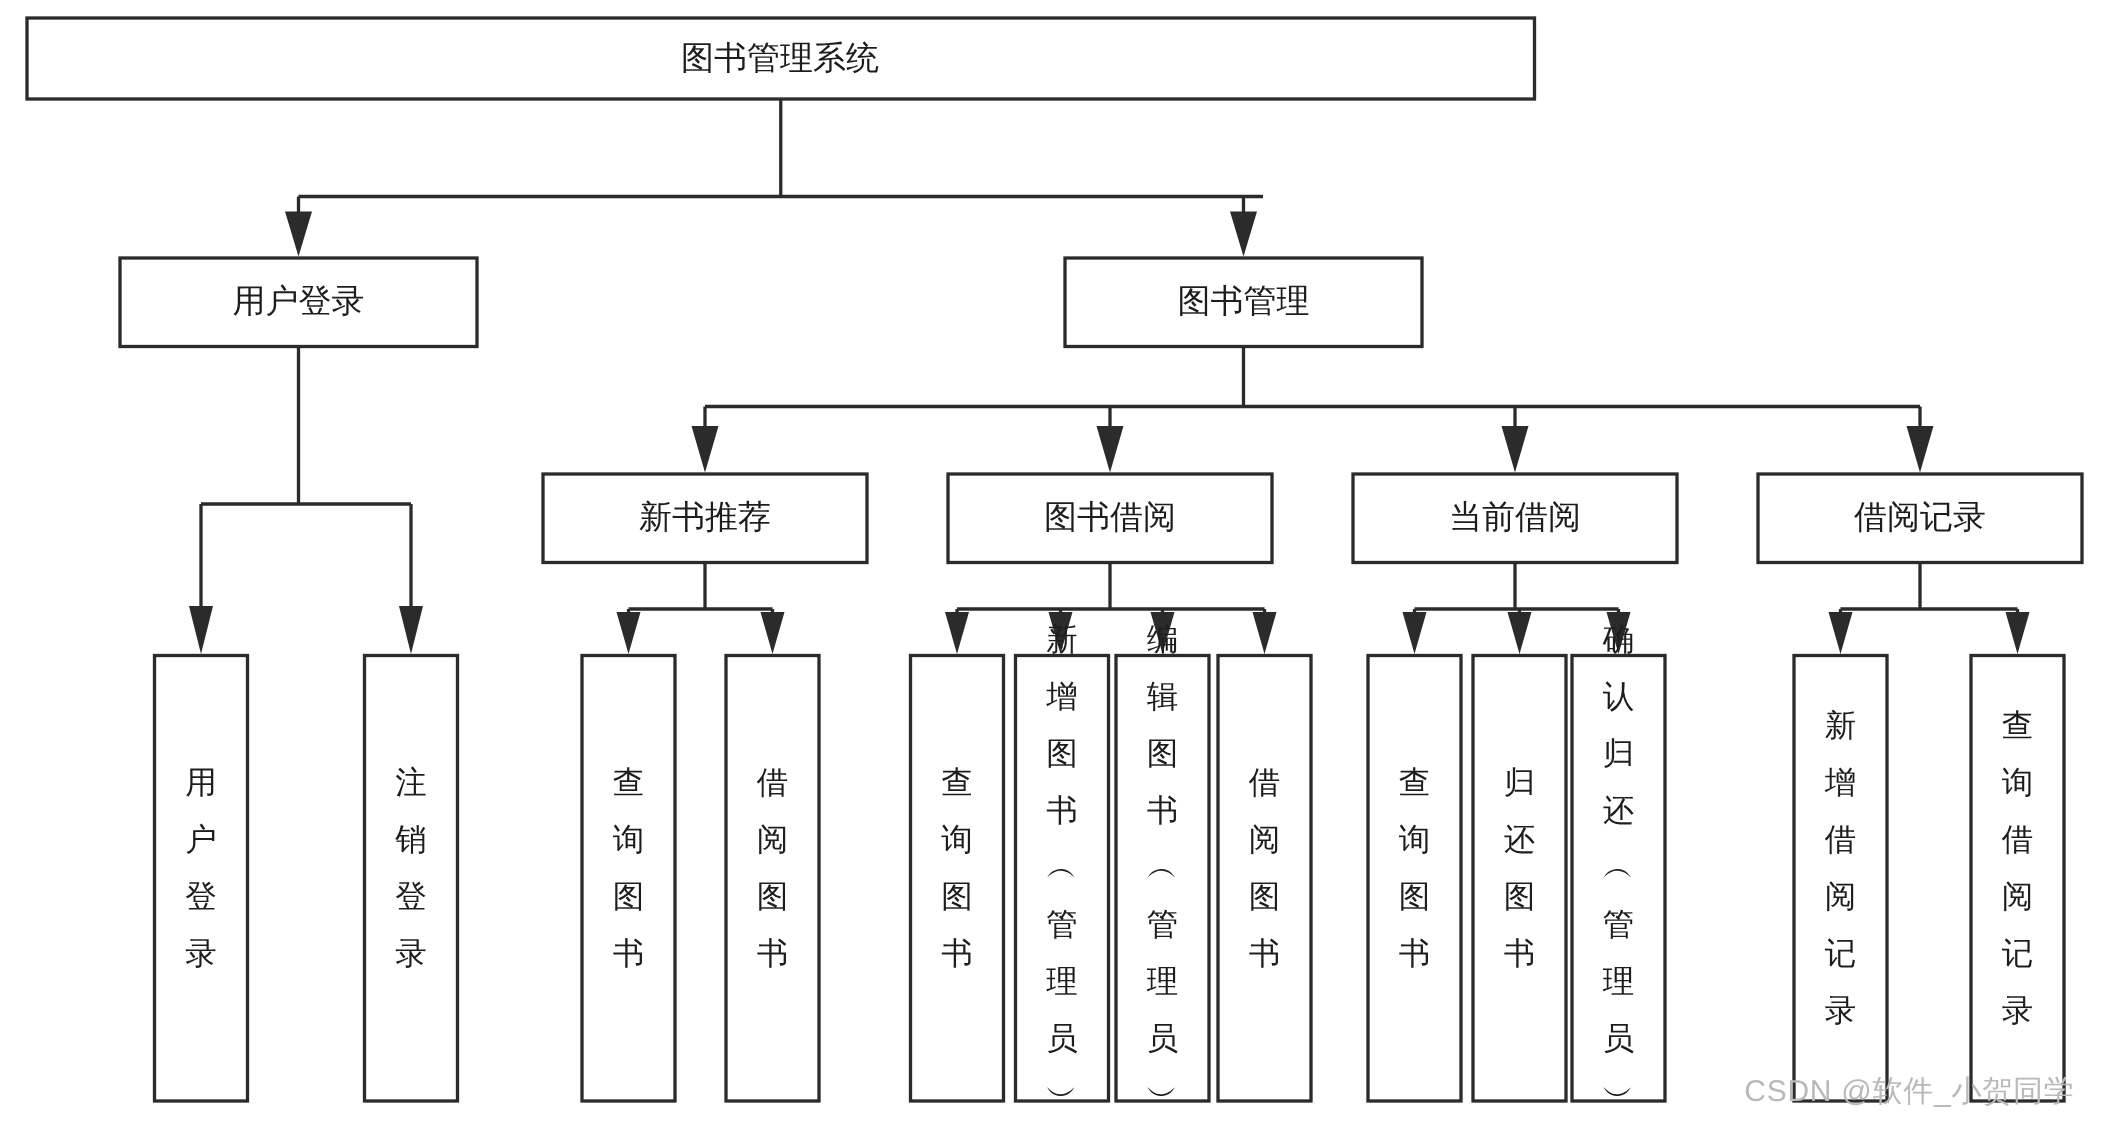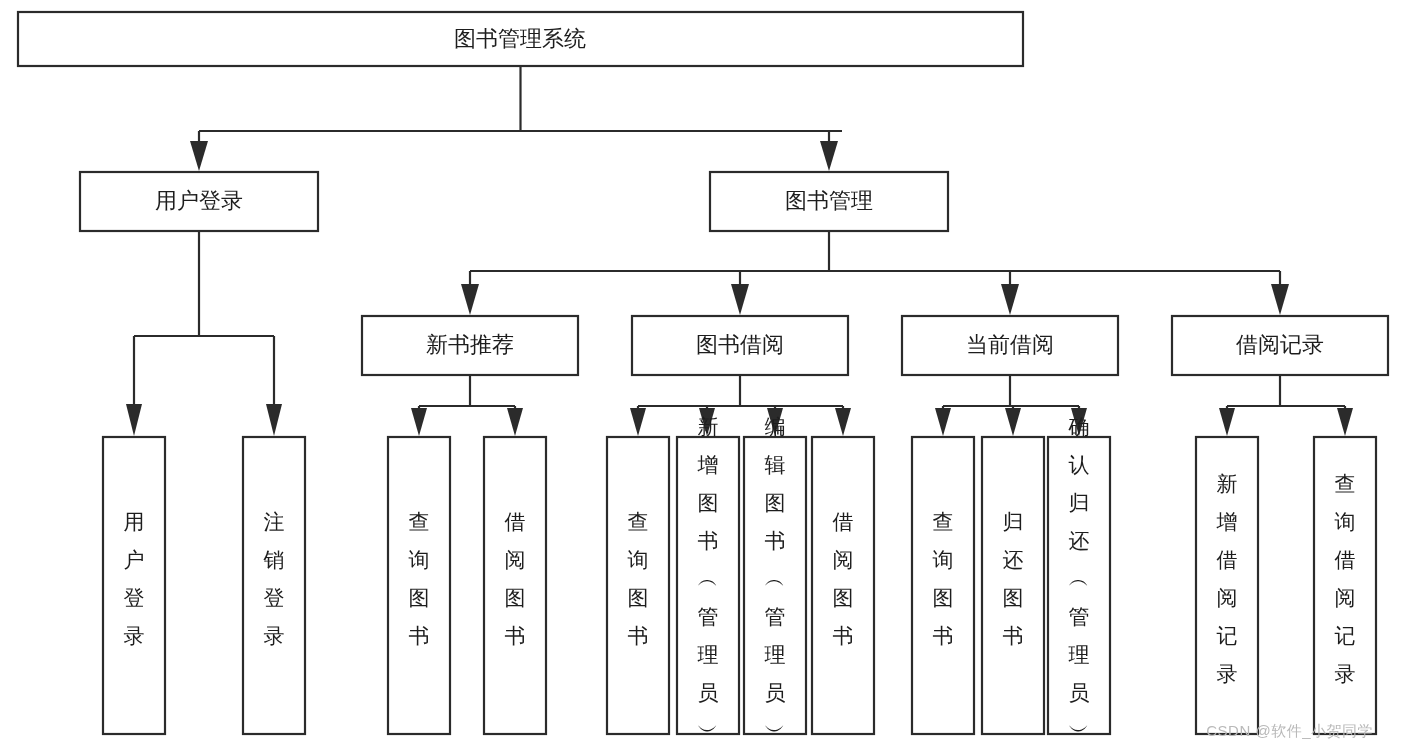--- a/index.html
+++ b/index.html
@@ -47,24 +47,24 @@
     dominant-baseline: middle;
   }
   .node-label-vertical {
     fill: #1d1d1d;
     font-family: "Liberation Sans", "DejaVu Sans", sans-serif;
     font-size: 21px;
     text-anchor: middle;
   }
   .watermark {
     position: absolute;
-    right: 24px;
+    right: 14px;
     bottom: 6px;
     font-family: "Liberation Sans", "DejaVu Sans", sans-serif;
-    font-size: 15px;
+    font-size: 20px;
     color: #b9b9b9;
     letter-spacing: 0.5px;
     white-space: nowrap;
     pointer-events: none;
   }
 </style>
 </head>
 <body>
 
 <div id="stage">

